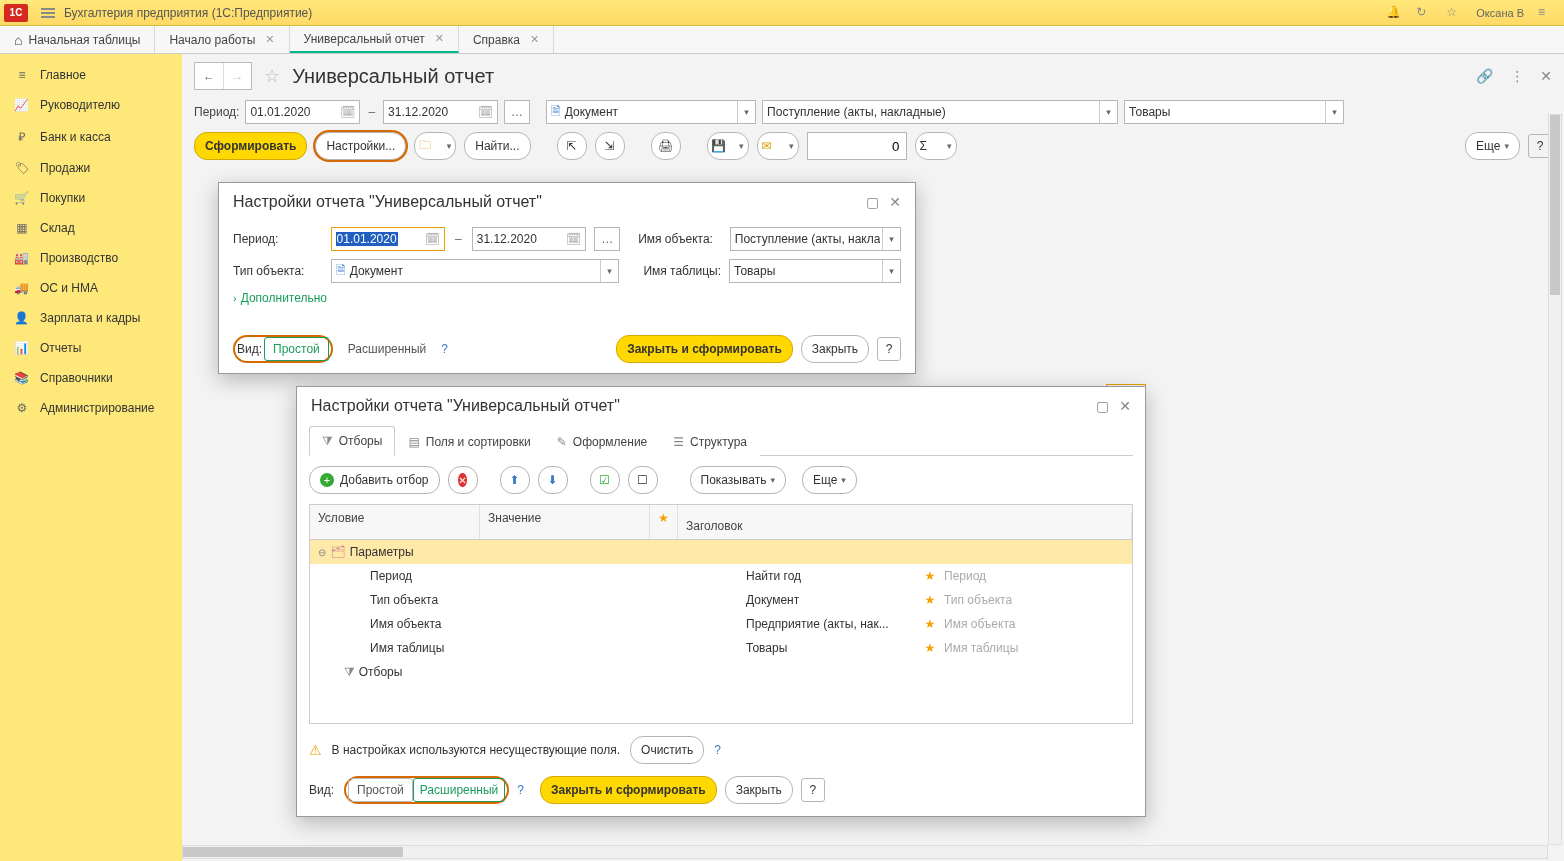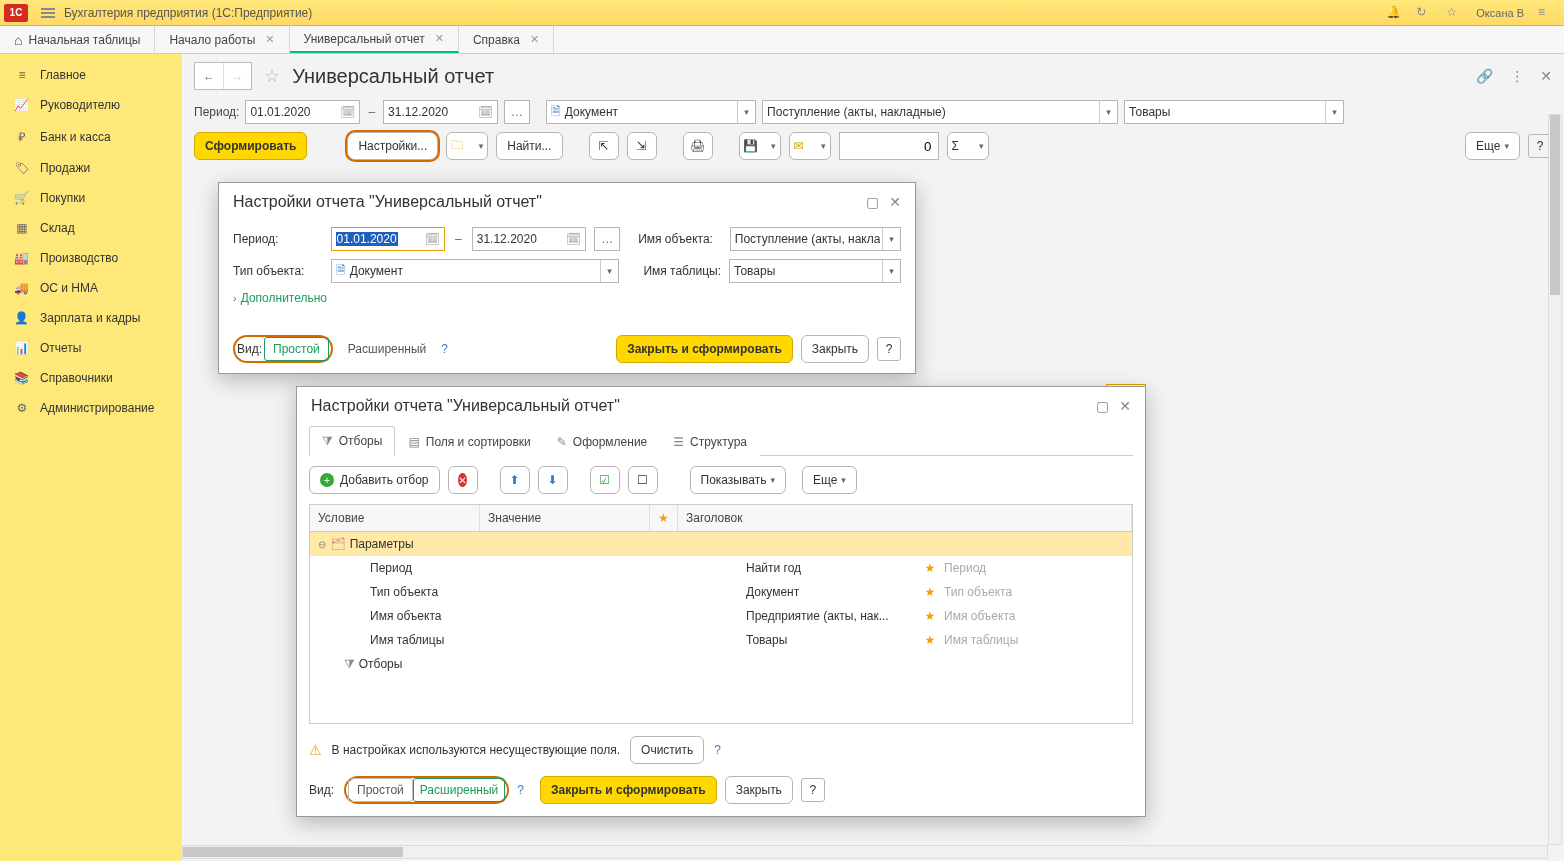--- a/index.html
+++ b/index.html
@@ -39,23 +39,23 @@
 .lbl { color: #444; }
 .input { border: 1px solid #b6b6b6; background: #fff; height: 24px; padding: 0 4px; display: flex; align-items: center; }
 .date-input { width: 115px; position: relative; justify-content:space-between;}
 .date-input .cal { color: #999; }
 .dots-btn { width: 26px; height:24px; border:1px solid #b6b6b6; background:#fff; display:flex;align-items:center;justify-content:center; cursor:pointer; color:#666;}
 .dropdown { border:1px solid #b6b6b6; background:#fff; height:24px; display:flex; align-items:center; padding:0 4px; position:relative; }
 .dropdown .dd-btn { position:absolute; right:0; top:0; bottom:0; width:18px; border-left:1px solid #ccc; display:flex;align-items:center;justify-content:center; color:#666; font-size:9px;}
 .dash { color:#666; margin:0 2px; }
 
 .toolbar { display: flex; align-items: center; gap: 8px; margin-bottom: 8px; }
-.btn { border: 1px solid #b6b6b6; background: #fff; height: 28px; padding: 0 10px; display: flex; align-items: center; cursor: pointer; border-radius: 6px; }
+.btn { border: 1px solid #b6b6b6; background: #fff; height: 28px; padding: 0 10px; display: flex; align-items: center; cursor: pointer; border-radius: 13px; }
 .btn.primary { background: #ffd800; border-color: #d4a800; font-weight: bold; }
-.btn.circled { box-shadow: 0 0 0 2px #d66a00; border-radius: 8px; margin-left: 32px; }
+.btn.circled { box-shadow: 0 0 0 2px #d66a00; border-radius: 14px; }
 .btn.icon-only { padding: 0; width: 30px; justify-content: center; }
 .btn.small-dd { padding:0 4px; width:42px; justify-content:space-between;}
 .num-input { border:1px solid #b6b6b6; background:#fff; height:28px; width:100px; text-align:right; padding:0 6px; }
 .toolbar .spacer { flex:1; }
 
 .dialog { position: absolute; background: #fff; border: 1px solid #999; box-shadow: 0 6px 20px rgba(0,0,0,.25); }
 .dlg1 { left: 218px; top: 182px; width: 698px; }
 .dlg-title { display:flex; align-items:center; padding: 10px 14px; font-size: 16px; }
 .dlg-title .spacer{flex:1;}
 .dlg-title .wic{ color:#888; margin-left:10px; cursor:pointer; font-size:14px;}
@@ -80,21 +80,21 @@
 .tab2.active { border-color:#ccc; border-bottom:1px solid #fff; border-radius:3px 3px 0 0;}
 .tab2 .tic{ color:#888; font-size:12px;}
 .dlg2 .tb2 { display:flex; align-items:center; gap:8px; padding: 10px 12px; }
 .btn.add-green .plus{ width:14px;height:14px;border-radius:50%;background:#3a3;color:#fff;display:flex;align-items:center;justify-content:center;font-size:11px;margin-right:6px;}
 .btn.red-x{ width:30px; justify-content:center;}
 .btn.red-x .x{ width:14px;height:14px;border-radius:50%;background:#d33;color:#fff;display:flex;align-items:center;justify-content:center;font-size:10px;}
 .btn.arrow{ width:30px; justify-content:center; color:#3979c9;}
 .table2 { margin: 0 12px; border:1px solid #ccc; height:220px; overflow:auto;}
 .thead2 { display:flex; background:#f7f7f7; border-bottom:1px solid #ccc; font-weight:normal; color:#444;}
 .th2 { padding:6px 8px; border-right:1px solid #e0e0e0;}
-.th2.c1{width:258px;} .th2.c2{width:170px;} .th2.c3{width:170px;} .th2.c4{width:28px; text-align:center; color:#f4a000;} .th2.c5{flex:1;}
+.th2.c1{width:258px;} .th2.c2{width:170px;} .th2.c3{width:170px;} .th2.c4{width:28px; text-align:center; color:#f4a000;} .th2.c5{flex:1;margin-top:8px;}
 .trow { display:flex; padding:5px 8px; align-items:center; color:#333;}
 .trow.hdr { background:#ffe9a8; }
 .trow .td1{width:258px; display:flex; align-items:center; gap:4px;}
 .trow .td2{width:170px;} .trow .td3{width:170px; white-space:nowrap; overflow:hidden; text-overflow:ellipsis;} .trow .td4{width:28px; text-align:center; color:#f4a000;} .trow .td5{flex:1; color:#aaa;}
 .expander{ color:#888; font-size:10px;}
 .indent{ width:22px; display:inline-block;}
 .dlg2-warn { display:flex; align-items:center; gap:10px; padding: 12px 12px 4px; }
 .warn-ic { color:#e5a000; font-size:14px;}
 .dlg2-foot { display:flex; align-items:center; gap:8px; padding: 8px 12px 12px; }
 

